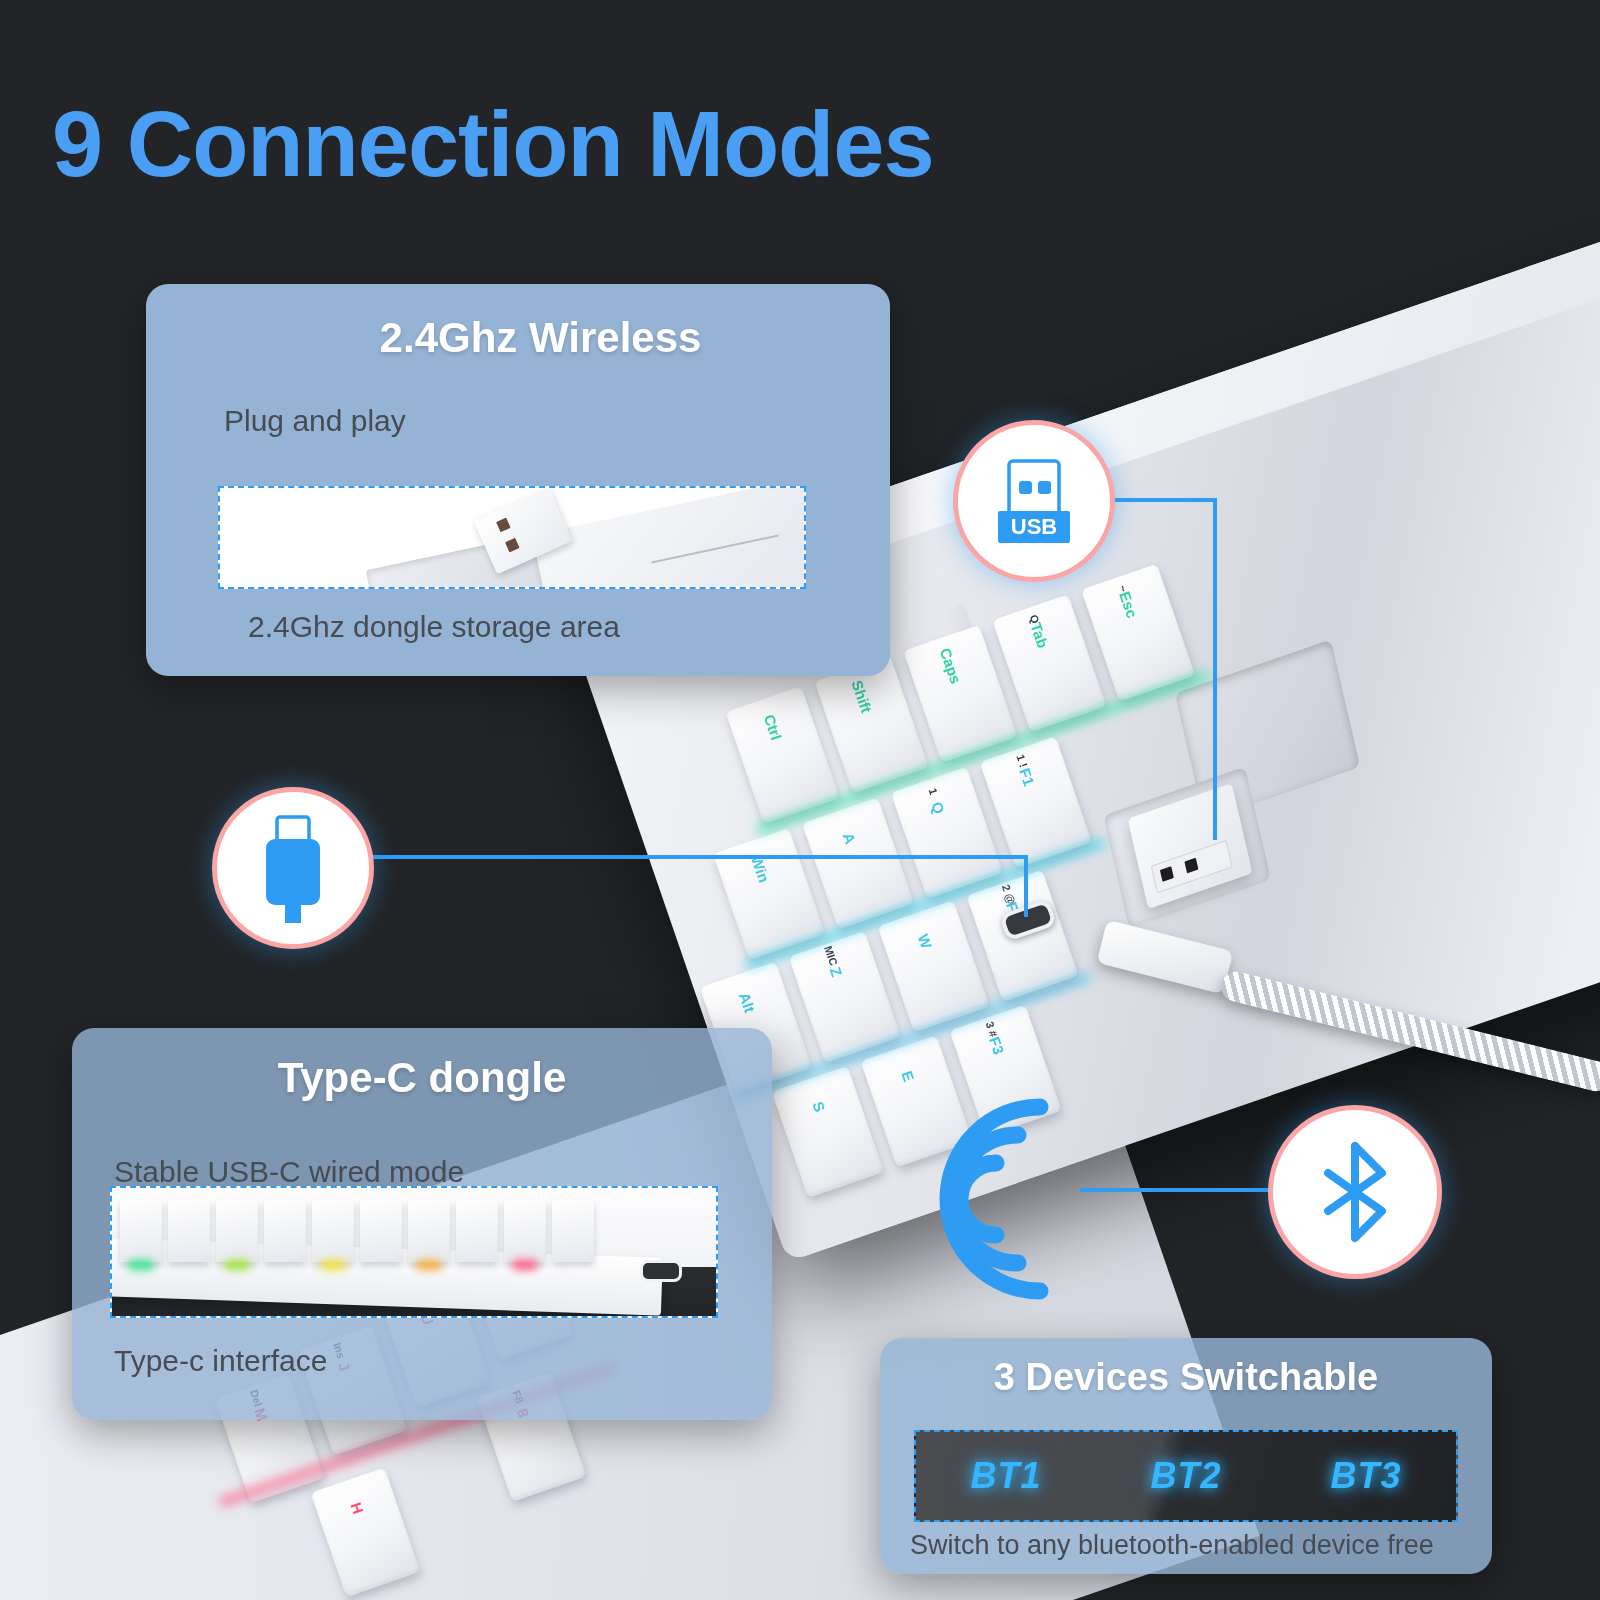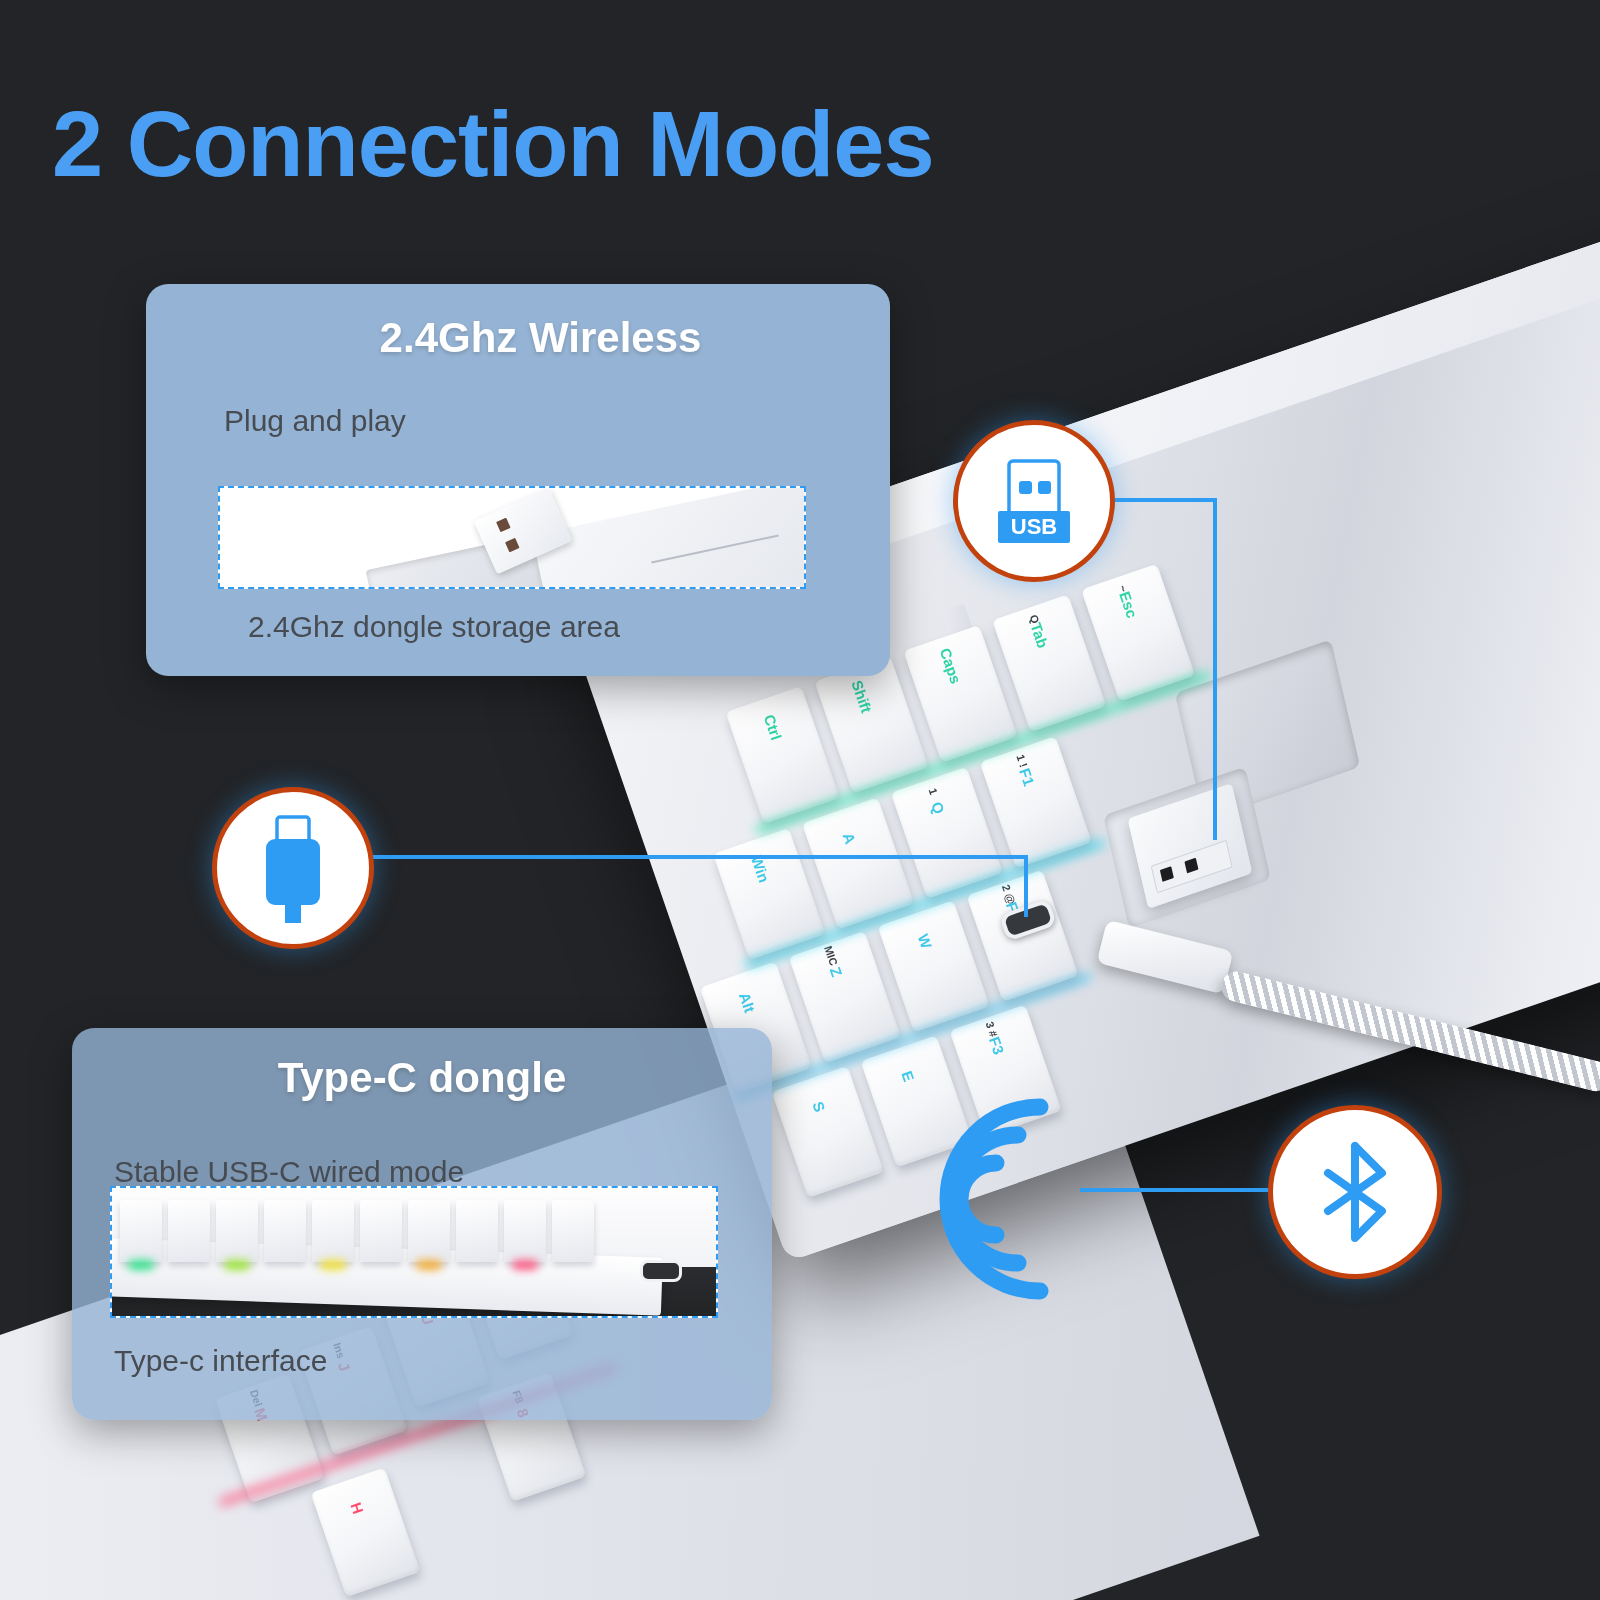--- a/index.html
+++ b/index.html
@@ -143,21 +143,21 @@
     position:absolute;left:-200px;top:1180px;width:1400px;height:600px;
     background:linear-gradient(110deg,#f0f1f5 0%,#e3e5ec 50%,#d4d7df 100%);
     transform:rotate(-19deg);
   }
 
   
   .badge{
     position:absolute;
     border-radius:50%;
     background:#ffffff;
-    border:5px solid #c2410c;
+    border:5px solid #fca5a5;
     box-shadow:0 0 26px rgba(47,156,244,.45);
     display:flex;align-items:center;justify-content:center;
   }
   .leader{position:absolute;background:#2f9cf4;}
   .leader.h{height:4px;}
   .leader.v{width:4px;}
 
   
   .panel{
     position:absolute;
@@ -401,21 +401,21 @@
       <div class="key pk" style="left:338px;top:114px;width:78px;height:110px;">
         <div class="lg sub">F8</div>
         <div class="lg main">8</div>
       </div>
       <div class="glow" style="left:60px;top:126px;width:420px;background:#ff5d86;"></div>
     </div>
 
     <div style="position:absolute;left:1002px;top:906px;width:44px;height:20px;background:#35383d;border:4px solid #eef0f4;border-radius:11px;transform:rotate(-19deg);box-shadow:0 2px 6px rgba(0,0,0,.35);"></div>
   </div>
 
-  <div id="heading">2 Connection Modes</div>
+  <div id="heading">9 Connection Modes</div>
 
   <div class="leader h" style="left:1095px;top:498px;width:122px;"></div>
   <div class="leader v" style="left:1213px;top:498px;height:342px;"></div>
 
   <div class="leader h" style="left:368px;top:855px;width:660px;"></div>
   <div class="leader v" style="left:1024px;top:855px;height:62px;"></div>
 
   <div class="leader h" style="left:1080px;top:1188px;width:190px;"></div>
 
   <svg class="waves" viewBox="0 0 230 230">
@@ -493,14 +493,23 @@
         <div class="rg" style="left:208px;background:#f2e23a;"></div>
         <div class="rg" style="left:304px;background:#f6b03a;"></div>
         <div class="rg" style="left:400px;background:#ff5d86;"></div>
         <div class="port"></div>
       </div>
     </div>
 
     <div class="p-line l2">Type-c interface</div>
   </div>
 
+  <div class="panel" id="panel-bt">
+    <div class="p-title">3 Devices Switchable</div>
+    <div class="btstrip">
+      <span>BT1</span>
+      <span>BT2</span>
+      <span>BT3</span>
+    </div>
+    <div class="p-line">Switch to any bluetooth-enabled device free</div>
+  </div>
 
 </div>
 
 </body></html>

